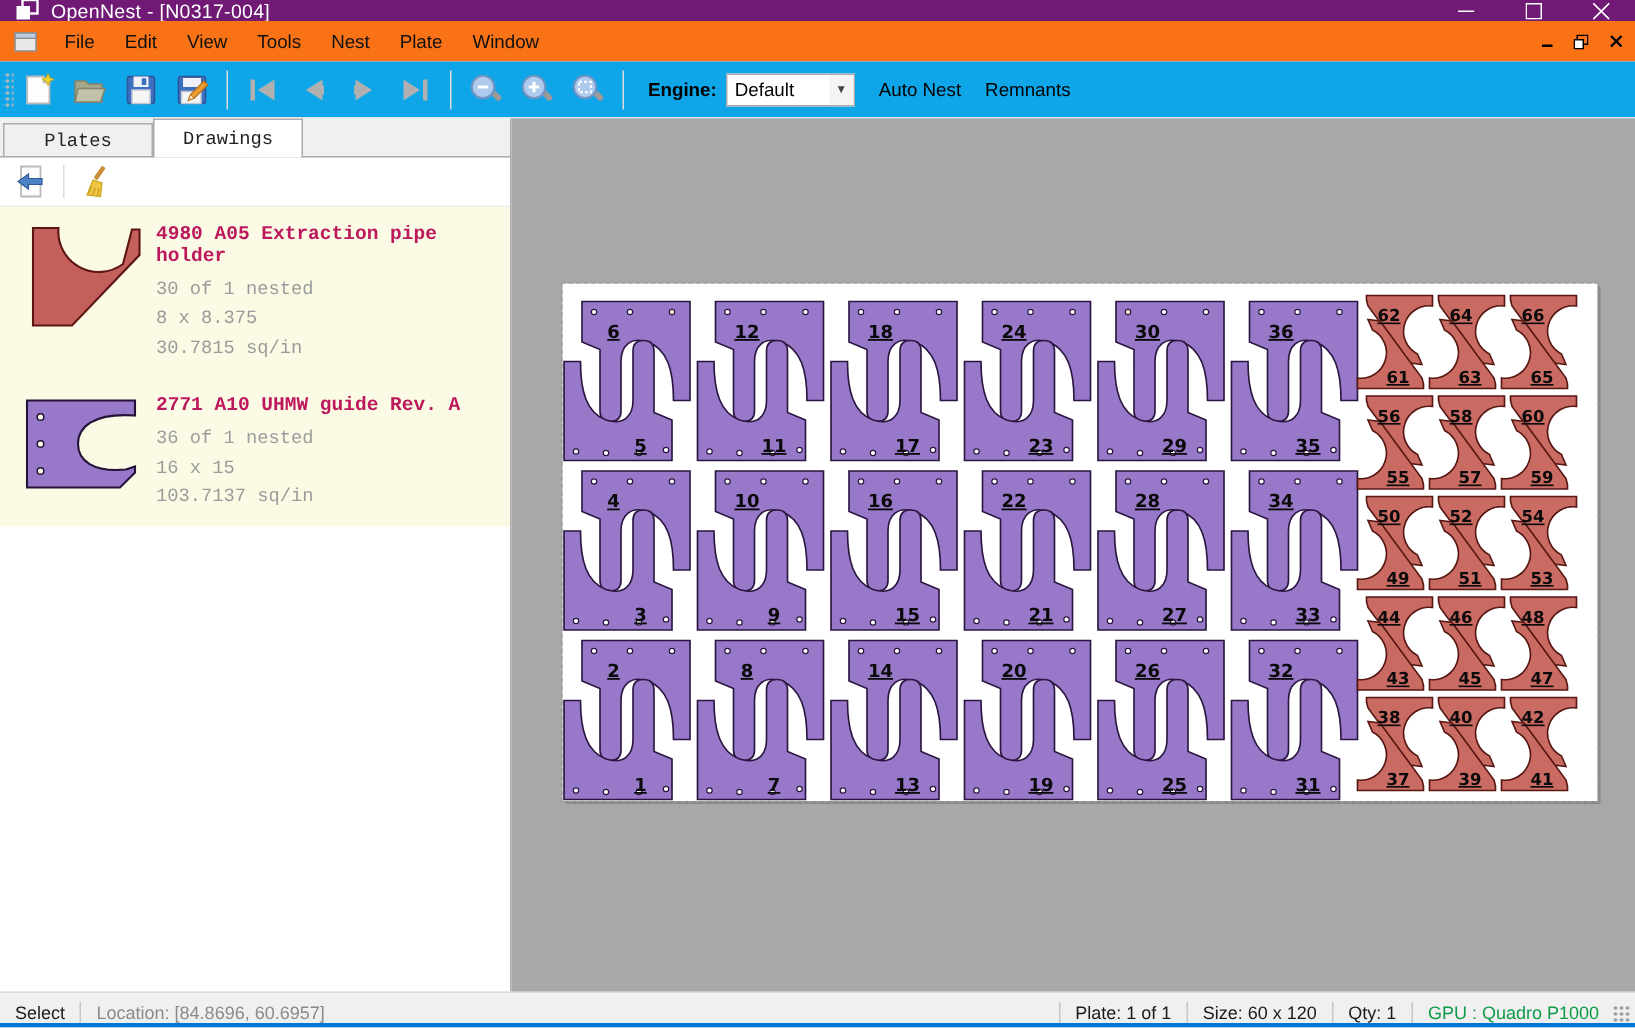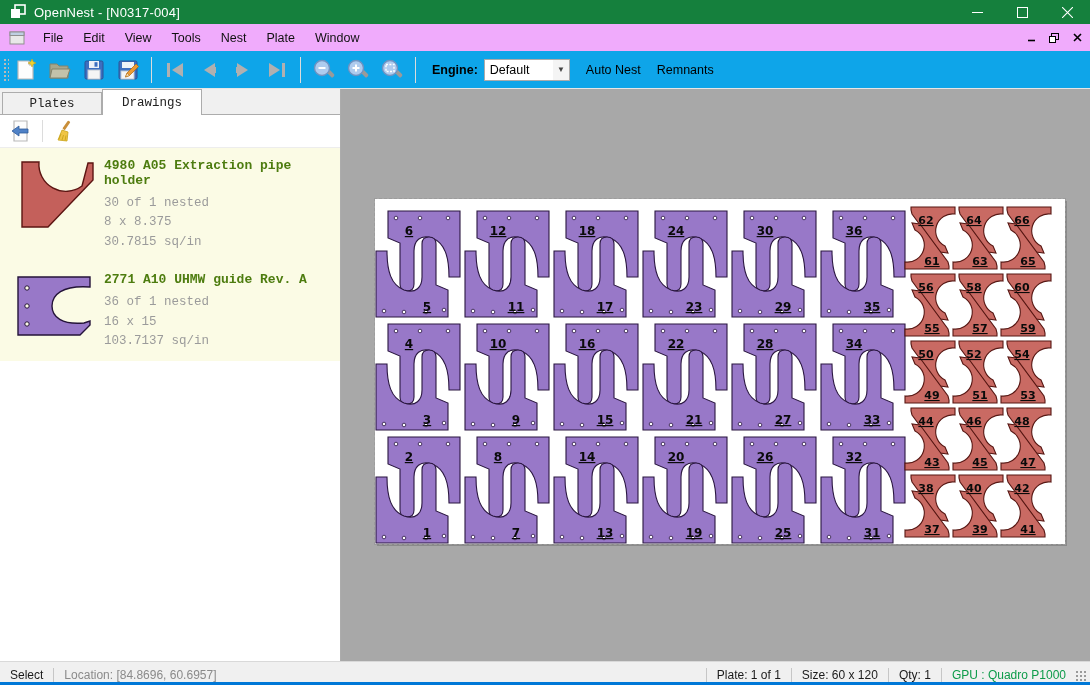--- a/index.html
+++ b/index.html
@@ -1,27 +1,27 @@
 <!DOCTYPE html>
 <html><head>
 <meta charset="utf-8">
 <style>
   * { margin:0; padding:0; box-sizing:border-box; }
   html,body { width:1090px; height:685px; font-family:"Liberation Sans",sans-serif; }
   .window { width:1090px; height:685px; display:flex; flex-direction:column; background:#fff; overflow:hidden; position:relative; }
 
   
-  .titlebar { height:24px; background:#15803d; display:flex; align-items:center; color:#fff; flex:0 0 auto; }
+  .titlebar { height:14px; background:#701a75; display:flex; align-items:center; color:#fff; flex:0 0 auto; }
   .titlebar .appicon { width:16px; height:16px; margin:0 8px 0 10px; }
   .titlebar .title { font-size:13px; letter-spacing:.2px; }
   .titlebar .spacer { flex:1; }
   .caption-btn { width:45px; height:30px; display:flex; align-items:center; justify-content:center; }
 
   
-  .menubar { height:27px; background:#f0abfc; display:flex; align-items:center; font-size:12.5px; color:#111; flex:0 0 auto; }
+  .menubar { height:27px; background:#f97316; display:flex; align-items:center; font-size:12.5px; color:#111; flex:0 0 auto; }
   .mdi-icon { width:16px; height:16px; margin:0 8px 0 9px; }
   .menu-item { padding:4px 10px; }
   .menubar .spacer { flex:1; }
   .mdi-btn { width:20px; height:18px; display:flex; align-items:center; justify-content:center; margin-right:3px; }
 
   
   .toolbar { height:38px; background:#0ea5e9; display:flex; align-items:center; flex:0 0 auto; border-bottom:1px solid #e6e6e6; }
   .grip { width:7px; height:26px; margin-left:2px; background-image:radial-gradient(#b9b9b9 1px, transparent 1.2px); background-size:4px 4px; background-position:1px 1px; }
   .tb-btn { width:34px; height:32px; display:flex; align-items:center; justify-content:center; border-radius:2px; }
   .tb-sep { width:1px; height:26px; background:#dcdcdc; margin:0 6px; }
@@ -39,21 +39,21 @@
   .tabstrip { height:26px; background:#f0f0f0; display:flex; align-items:flex-end; padding-left:2px; position:relative; }
   .tabstrip::after { content:""; position:absolute; left:0; right:0; bottom:0; height:1px; background:#acacac; }
   .tab { width:100px; text-align:center; font-size:12.5px; border:1px solid #acacac; border-bottom:none; background:#f0f0f0; padding:4px 0 4px 0; color:#222; }
   .tab.active { background:#fff; position:relative; z-index:2; padding:6px 0 5px 0; }
   .panel-toolbar { height:33px; display:flex; align-items:center; padding-left:6px; border-bottom:1px solid #ededed; }
   .panel-toolbar .tb-btn { width:30px; height:28px; }
   .draw-list { flex:1; overflow:hidden; }
   .draw-item { display:flex; background:#fbfbe5; padding:8px 6px 10px 8px; }
   .draw-thumb { width:92px; flex:0 0 92px; display:flex; align-items:flex-start; justify-content:center; padding-top:4px; }
   .draw-info { flex:1; padding-left:4px; }
-  .draw-title { font-weight:bold; font-size:13px; color:#4d7c0f; margin:2px 0 6px 0; }
+  .draw-title { font-weight:bold; font-size:13px; color:#be185d; margin:2px 0 6px 0; }
   .draw-sub { font-size:12.5px; color:#9b9b9b; line-height:1.55; }
 
   
   .canvas { flex:1; background:#a8a8a8; position:relative; overflow:hidden; }
   .plate { position:absolute; background:#fff; outline:1px dashed #9c9c9c; box-shadow:2px 2px 0 #8a8a8a; }
   .plate svg { display:block; }
 
   
   .statusbar { height:21px; background:#f0f0f0; border-top:1px solid #d9d9d9; display:flex; align-items:flex-end; font-size:12px; color:#1a1a1a; flex:0 0 auto; }
   .sb-sep { width:1px; height:14px; background:#c6c6c6; margin:0 7px; }

